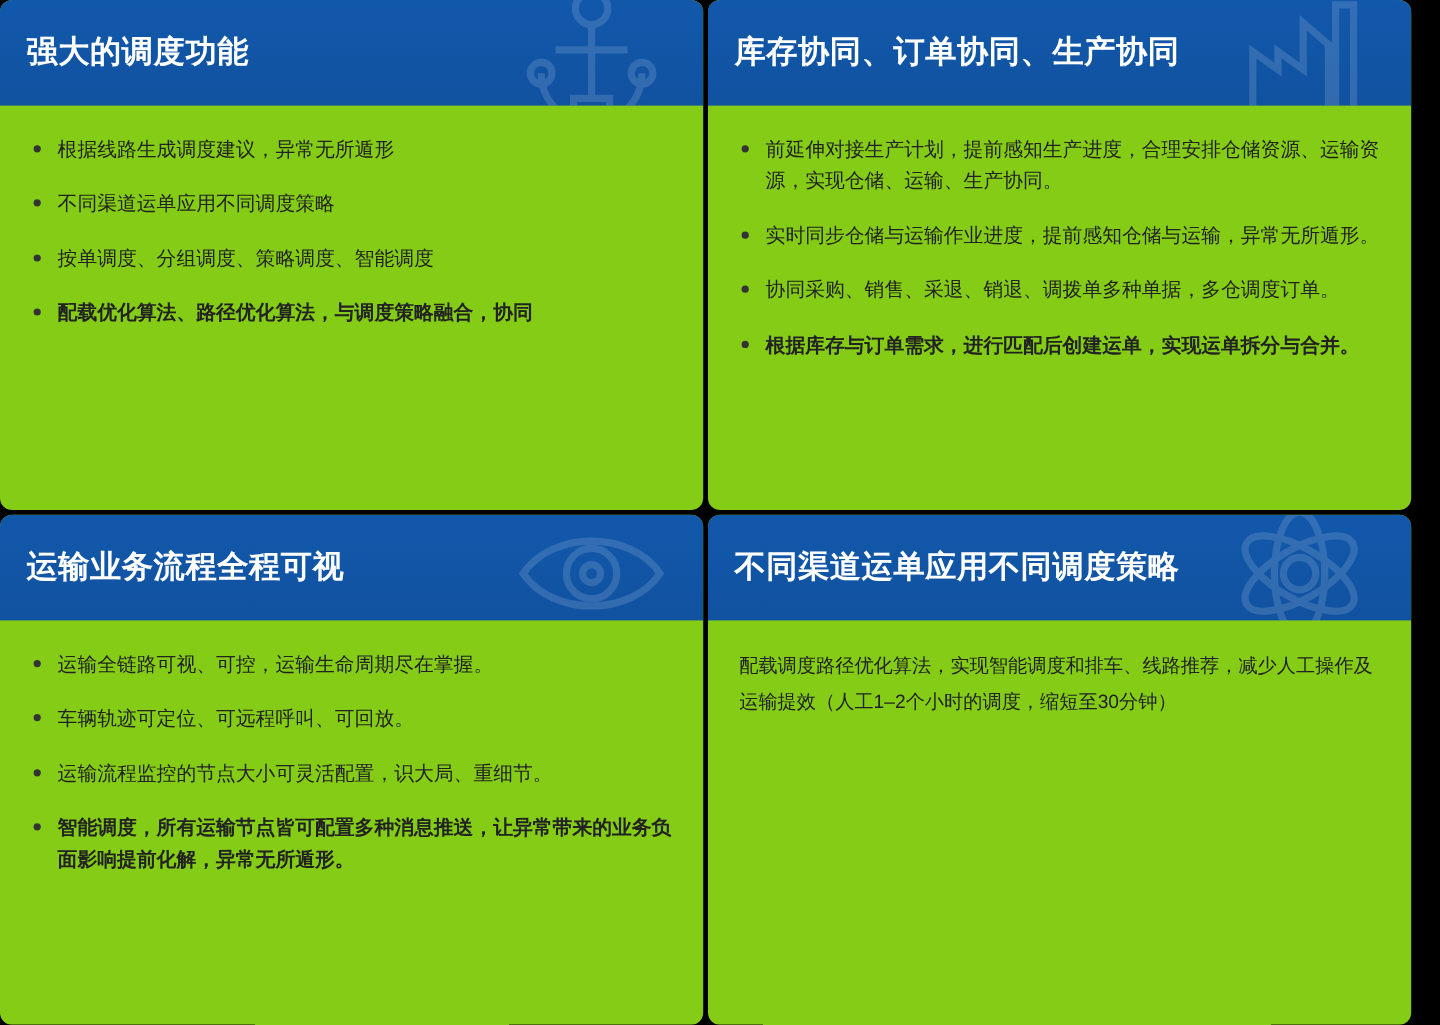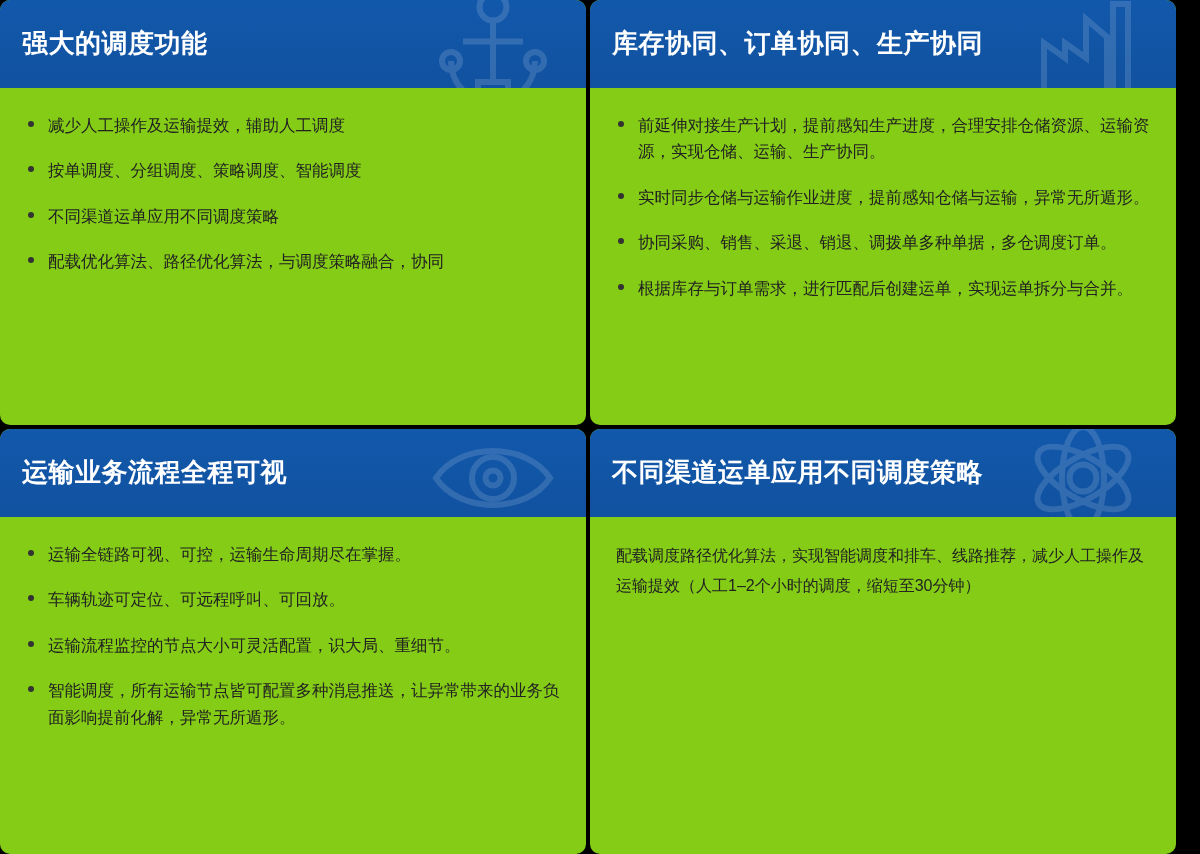--- a/index.html
+++ b/index.html
@@ -79,20 +79,21 @@
   ul.bullets li {
     position: relative;
     padding-left: 22px;
     margin-bottom: 19px;
     font-size: 16.5px;
     color: #222222;
     line-height: 1.6;
   }
   ul.bullets li:last-child {
     margin-bottom: 0;
+    font-weight: bold;
   }
   ul.bullets li .dot {
     position: absolute;
     left: 2px;
     top: 9px;
     width: 6px;
     height: 6px;
     border-radius: 50%;
     background: #333333;
   }
@@ -122,23 +123,23 @@
           <path d="M22 58 a28 28 0 0 0 56 0"></path>
           <circle cx="22" cy="58" r="6"></circle>
           <circle cx="78" cy="58" r="6"></circle>
           <rect x="40" y="72" width="20" height="14"></rect>
         </svg>
       </span>
       <h2 class="title">强大的调度功能</h2>
     </header>
     <div class="card-body">
       <ul class="bullets dense">
-        <li><span class="dot"></span><span>减少人工操作及运输提效，辅助人工调度</span></li>
+        <li><span class="dot"></span><span>根据线路生成调度建议，异常无所遁形</span></li>
+        <li><span class="dot"></span><span>不同渠道运单应用不同调度策略</span></li>
         <li><span class="dot"></span><span>按单调度、分组调度、策略调度、智能调度</span></li>
-        <li><span class="dot"></span><span>不同渠道运单应用不同调度策略</span></li>
         <li><span class="dot"></span><span>配载优化算法、路径优化算法，与调度策略融合，协同</span></li>
       </ul>
     </div>
   </section>
 
   <section class="card">
     <header class="card-header">
       <span class="watermark">
         <svg viewBox="0 0 100 100" fill="none" stroke="#ffffff" stroke-width="4">
           <path d="M24 86 V46 l14 10 V46 l14 10 V30 l14 12 V86 Z"></path>

